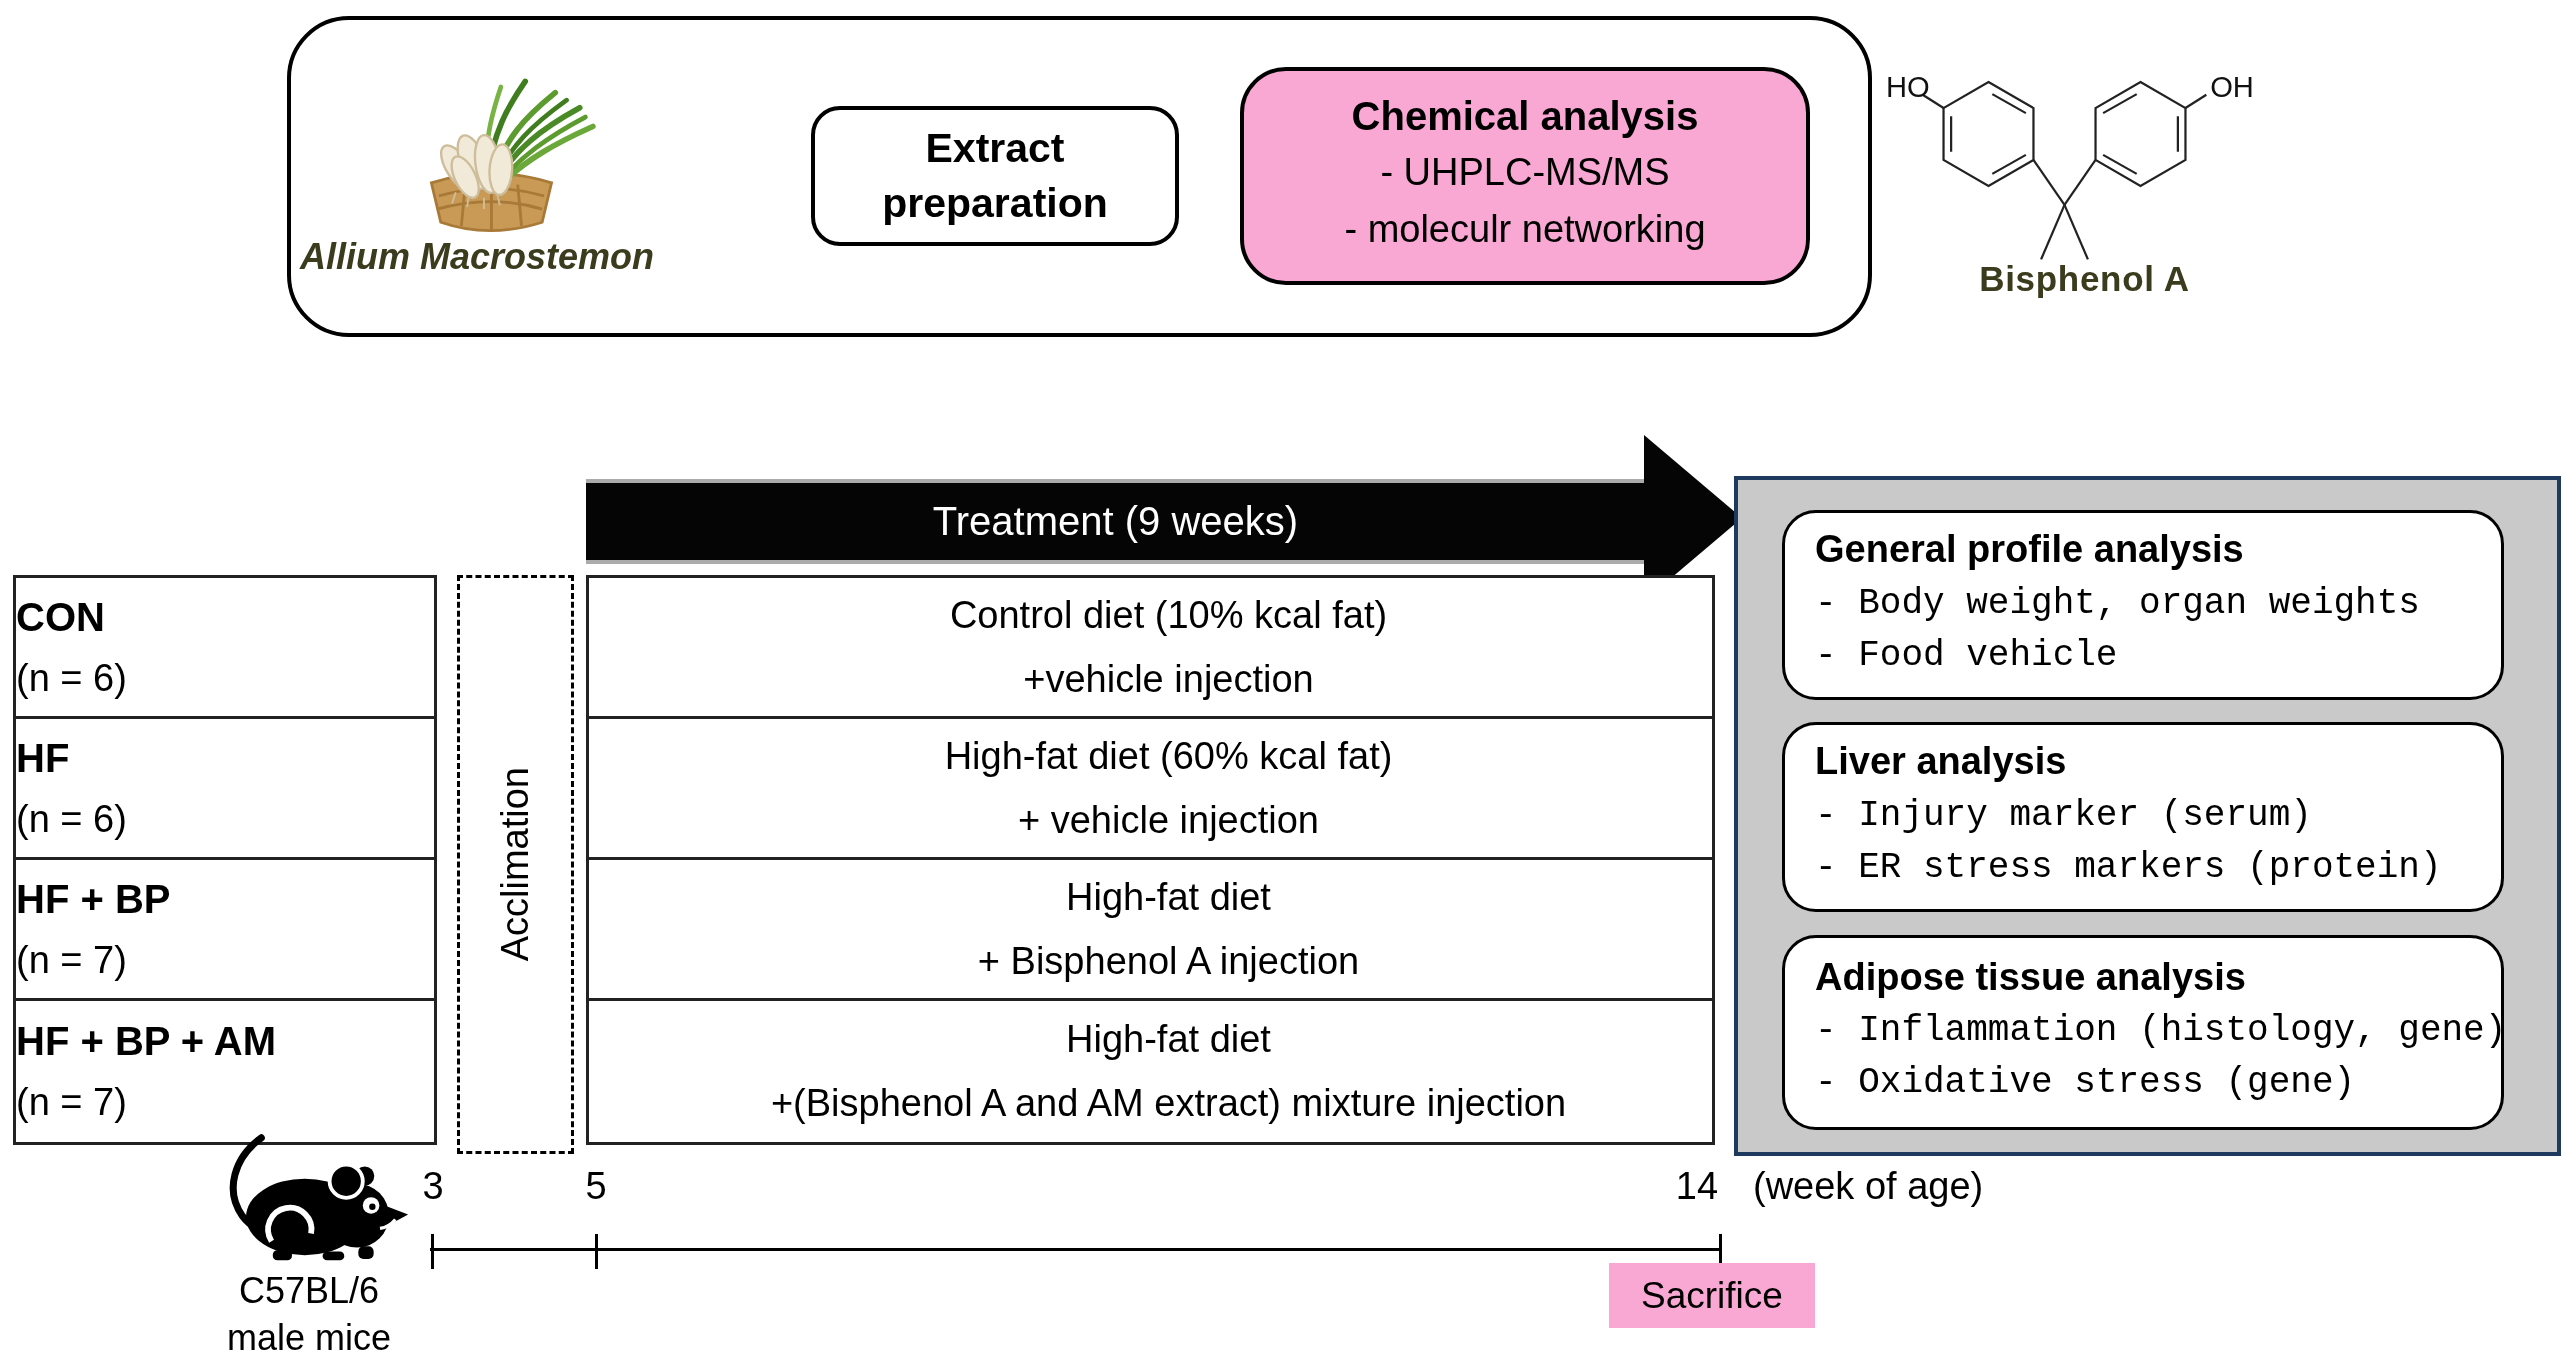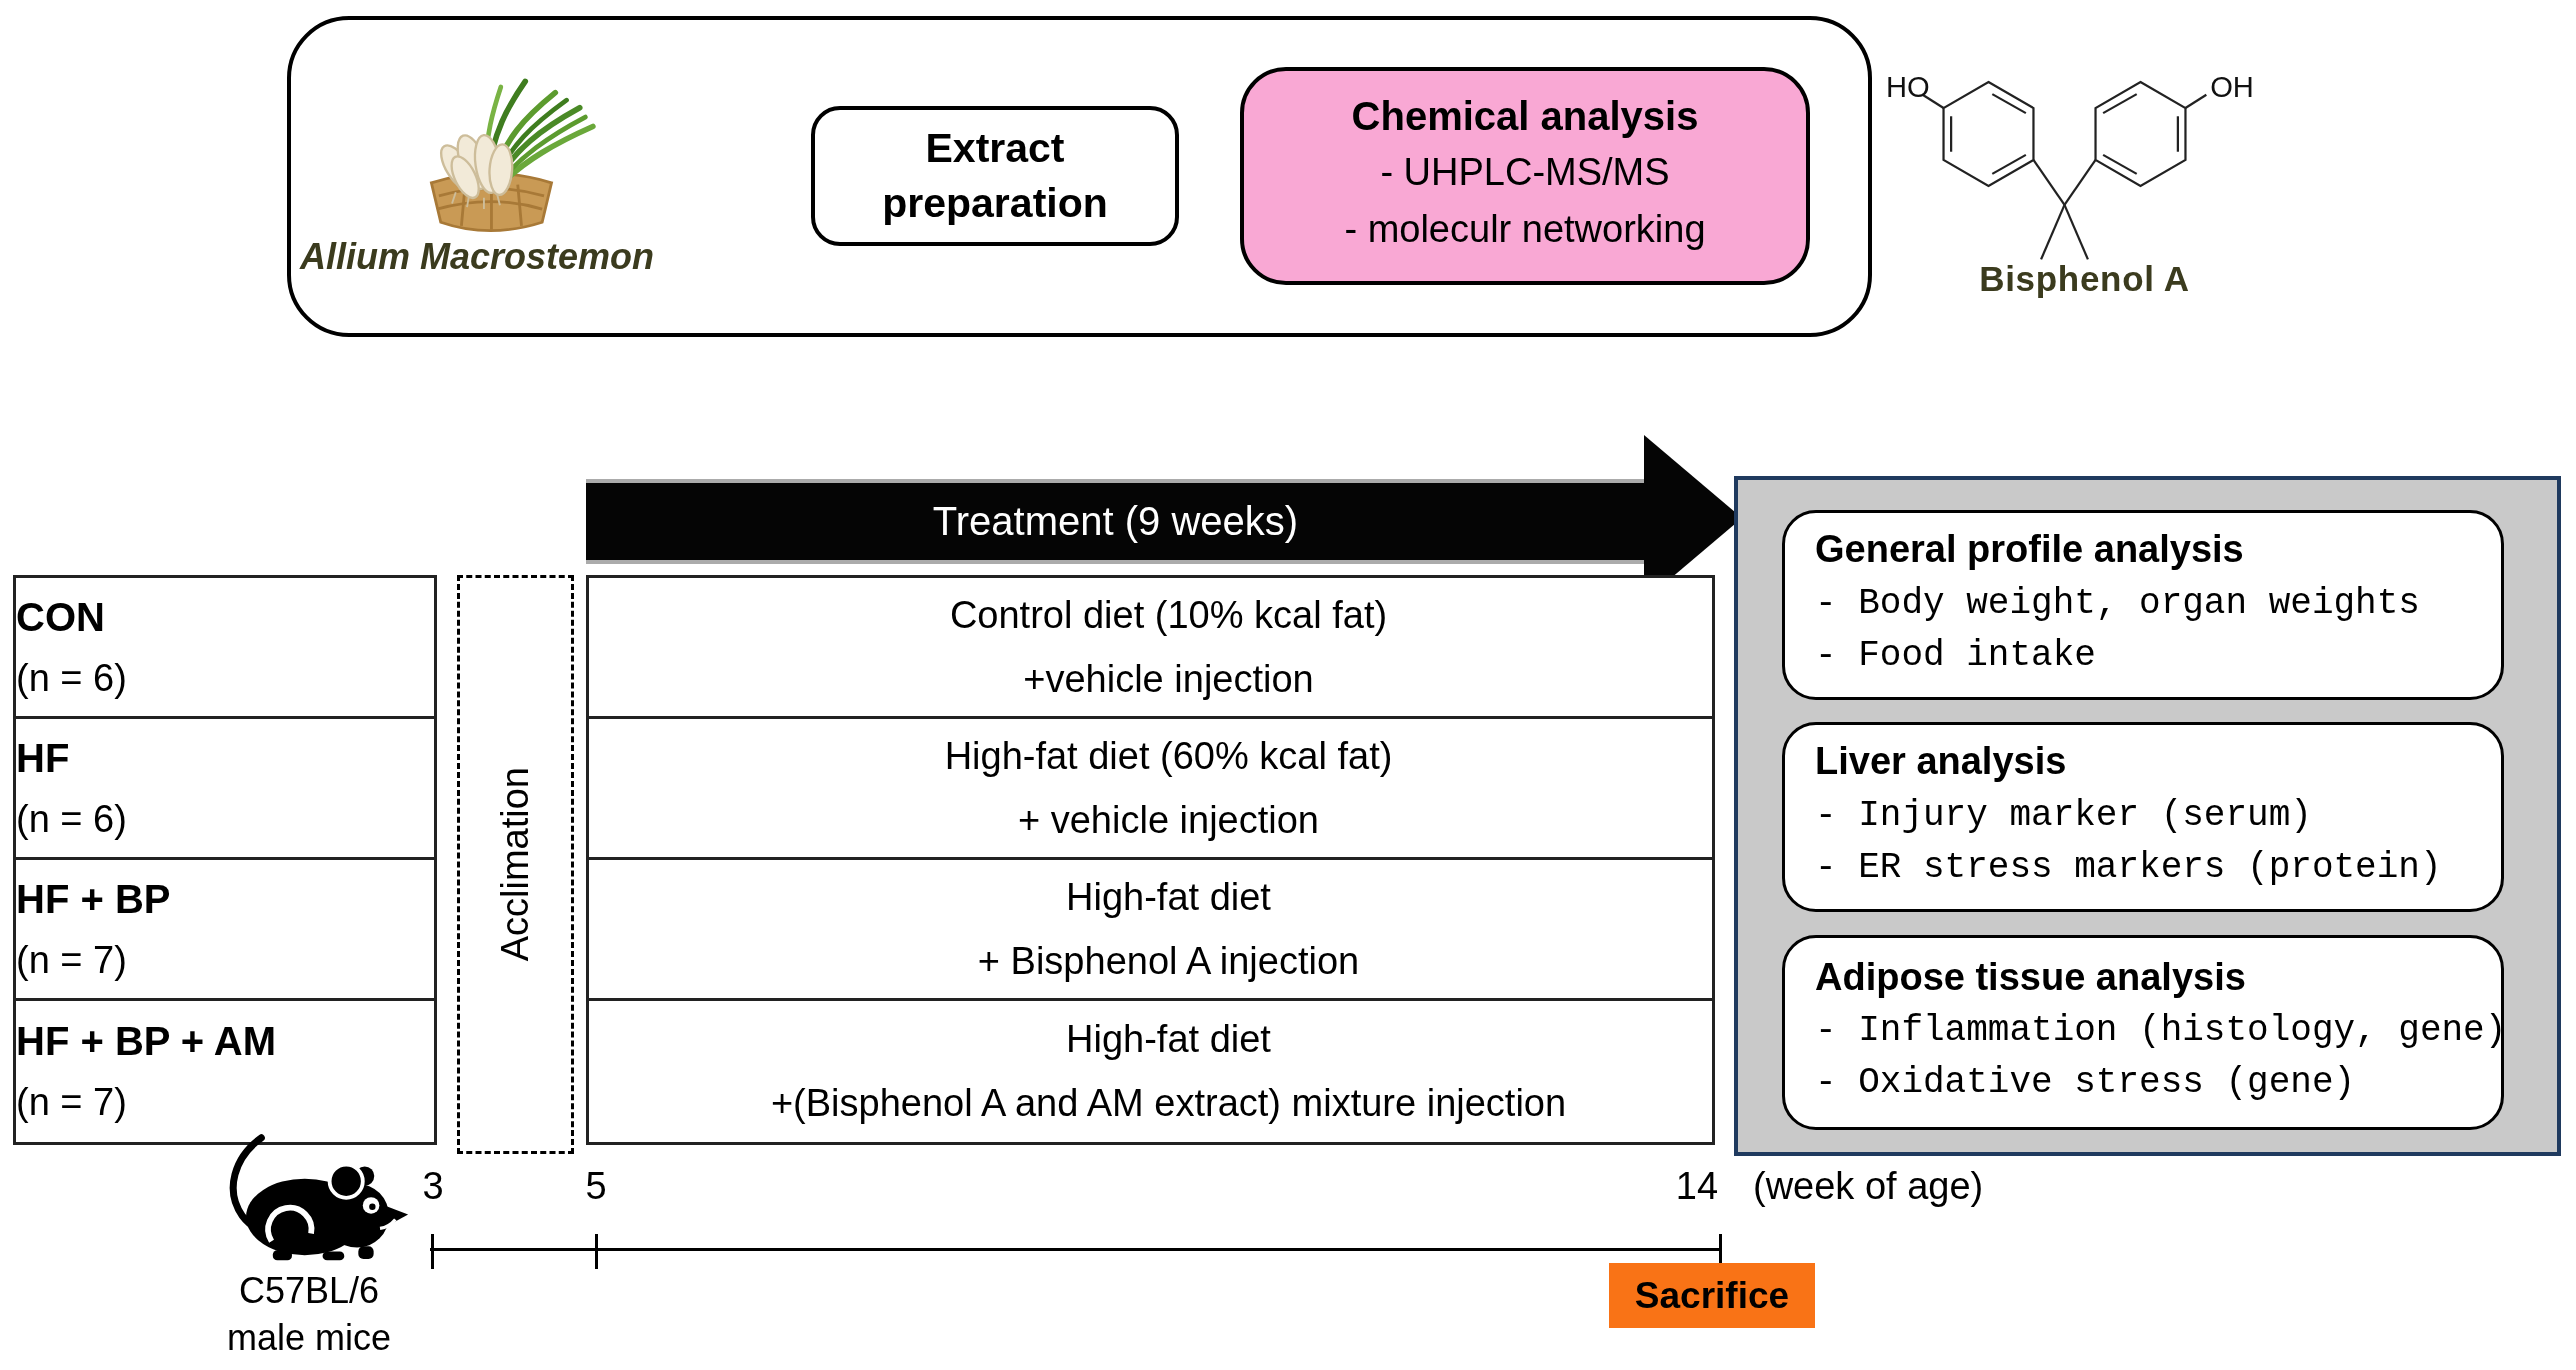--- a/index.html
+++ b/index.html
@@ -60,22 +60,22 @@
   .tl-line{left:430px;top:1248px;width:1290px;height:2.6px;background:#000;}
   .tl-tick{width:2.6px;background:#000;}
   .tick-3{left:431px;top:1234px;height:35px;}
   .tick-5{left:595px;top:1234px;height:35px;}
   .tick-14{left:1719px;top:1234px;height:40px;}
   .tl-num{top:1165px;width:78px;text-align:center;font-size:38px;}
   .num-3{left:394px;}
   .num-5{left:557px;}
   .num-14{left:1658px;}
   .tl-axis-label{left:1753px;top:1165px;font-size:38px;white-space:nowrap;}
-  .sacrifice-box{left:1609px;top:1263px;width:206px;height:65px;background:#f97316;
-    display:flex;align-items:center;justify-content:center;font-size:37px;font-weight:bold;}
+  .sacrifice-box{left:1609px;top:1263px;width:206px;height:65px;background:#f9a8d4;
+    display:flex;align-items:center;justify-content:center;font-size:37px;}
 
   
   .mouse-svg{left:192px;top:1134px;width:228px;height:134px;}
   .mouse-label{left:195px;top:1268px;width:228px;text-align:center;font-size:36px;line-height:1.3;}
 </style>
 </head>
 <body>
 
 <div id="stage">
 
@@ -193,21 +193,21 @@
     <div class="diet-row">
       <div class="diet-line">High-fat diet</div>
       <div class="diet-line">+(Bisphenol A and AM extract) mixture injection</div>
     </div>
   </div>
 
   <div class="abs analysis-panel">
     <div class="analysis-card card-0">
       <div class="title">General profile analysis</div>
       <div class="item">- Body weight, organ weights</div>
-      <div class="item">- Food intake</div>
+      <div class="item">- Food vehicle</div>
     </div>
     <div class="analysis-card card-1">
       <div class="title">Liver analysis</div>
       <div class="item">- Injury marker (serum)</div>
       <div class="item">- ER stress markers (protein)</div>
     </div>
     <div class="analysis-card card-2">
       <div class="title">Adipose tissue analysis</div>
       <div class="item">- Inflammation (histology, gene)</div>
       <div class="item">- Oxidative stress (gene)</div>

